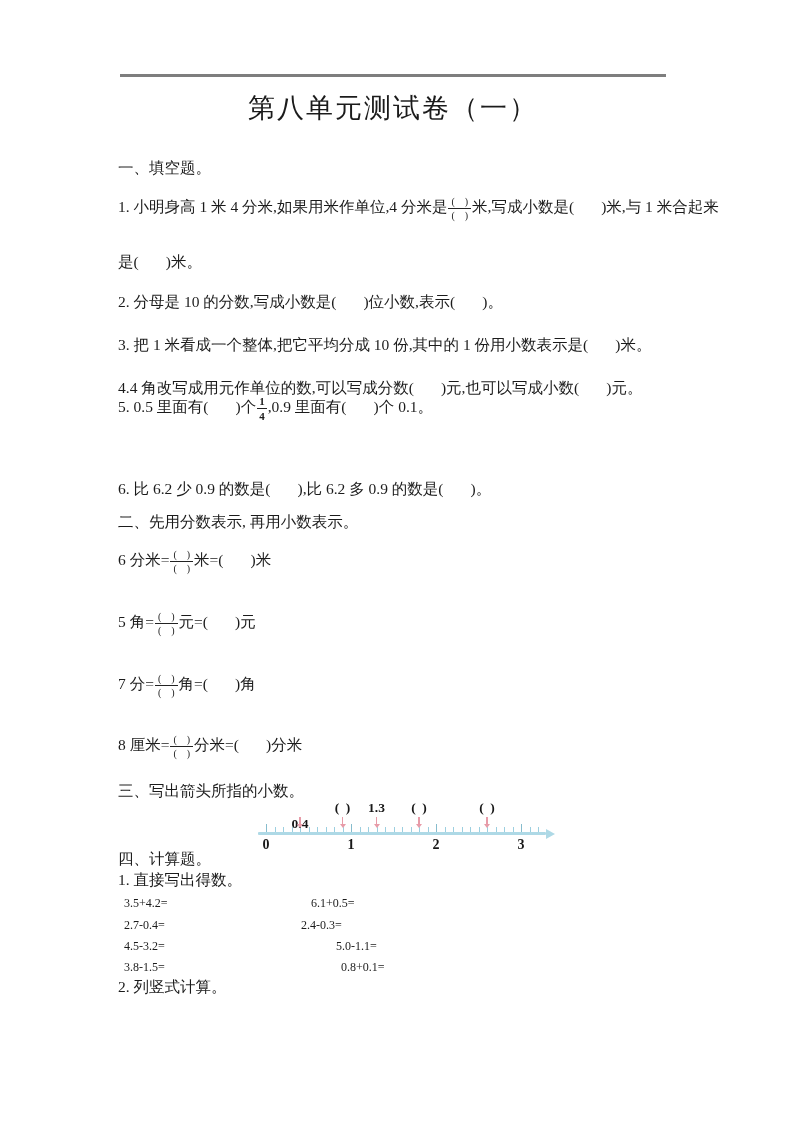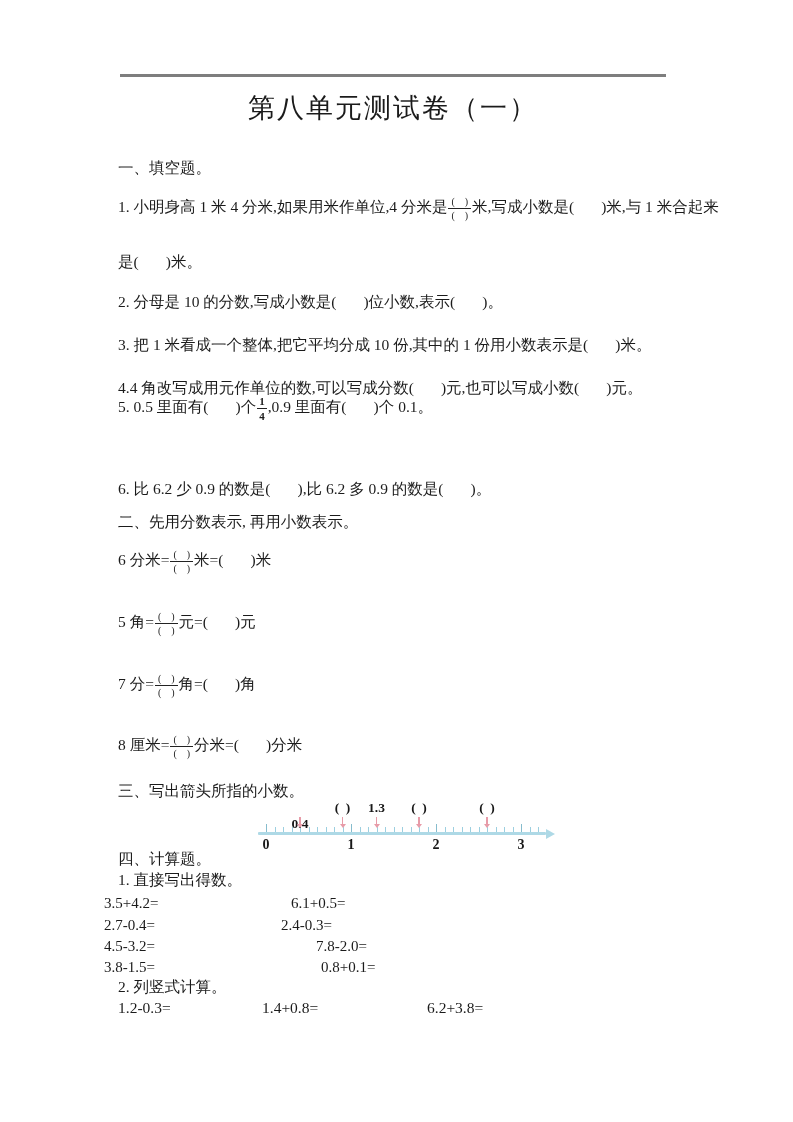--- a/index.html
+++ b/index.html
@@ -12,21 +12,21 @@
   
   .fb{display:inline-block;vertical-align:middle;text-align:center;margin:0 1px;}
   .fb .t{display:block;font-size:10px;line-height:11px;padding:0 3px 1px 3px;
          border-bottom:1.5px solid #222;white-space:pre;}
   .fb .b{display:block;font-size:10px;line-height:11px;padding:1px 3px 0 3px;white-space:pre;}
   
   .fr{display:inline-block;vertical-align:middle;text-align:center;margin:0 1px;font-weight:bold;}
   .fr .t{display:block;font-size:11px;line-height:12px;padding:0 2px 1px 2px;border-bottom:1.5px solid #222;}
   .fr .b{display:block;font-size:11px;line-height:12px;padding-top:1px;}
   
-  .calcrow{position:absolute;left:104px;width:560px;font-size:15px;line-height:20px;white-space:pre;}
+  .calcrow{position:absolute;left:124px;width:560px;font-size:12px;line-height:20px;white-space:pre;}
   .calcrow .c2{position:absolute;top:0;text-align:right;}
   .c2o0{left:187px}.c2o1{left:177px}.c2o2{left:212px}.c2o3{left:217px}
   .vrow{position:absolute;left:118px;width:560px;font-size:15.5px;line-height:20px;white-space:pre;}
   .vrow .v2{position:absolute;left:144px;top:0;}
   .vrow .v3{position:absolute;left:309px;top:0;}
   
   .nl{position:absolute;left:258px;top:800px;width:300px;height:60px;}
   .nl-line{position:absolute;height:3px;border-radius:1px;}
   .nl-head{position:absolute;width:0;height:0;border-top:5px solid transparent;
            border-bottom:5px solid transparent;}
@@ -126,20 +126,19 @@
       <div class="nl-ahead" style="left: 158px; top: 24px; border-top: 4.5px solid rgb(231, 155, 168);"></div>
       <div class="nl-astem" style="left: 228.25px; top: 17px; background: rgb(231, 155, 168);"></div>
       <div class="nl-ahead" style="left: 226px; top: 24px; border-top: 4.5px solid rgb(231, 155, 168);"></div>
     </div>
 
   <div class="line" style="top:849px">四、计算题。</div>
   <div class="line" style="top:870px">1. 直接写出得数。</div>
 
   <div class="calcrow" style="top:893px"><span>3.5+4.2=</span><span class="c2 c2o0">6.1+0.5=</span></div>
   <div class="calcrow" style="top:915px"><span>2.7-0.4=</span><span class="c2 c2o1">2.4-0.3=</span></div>
-  <div class="calcrow" style="top:936px"><span>4.5-3.2=</span><span class="c2 c2o2">7.8-2.0=</span></div>
+  <div class="calcrow" style="top:936px"><span>4.5-3.2=</span><span class="c2 c2o2">5.0-1.1=</span></div>
   <div class="calcrow" style="top:957px"><span>3.8-1.5=</span><span class="c2 c2o3">0.8+0.1=</span></div>
 
   <div class="line" style="top:977px">2. 列竖式计算。</div>
 
-  <div class="vrow" style="top:998px"><span>1.2-0.3=</span><span class="v2">1.4+0.8=</span><span class="v3">6.2+3.8=</span></div>
 
 </div>
 
 </body></html>

